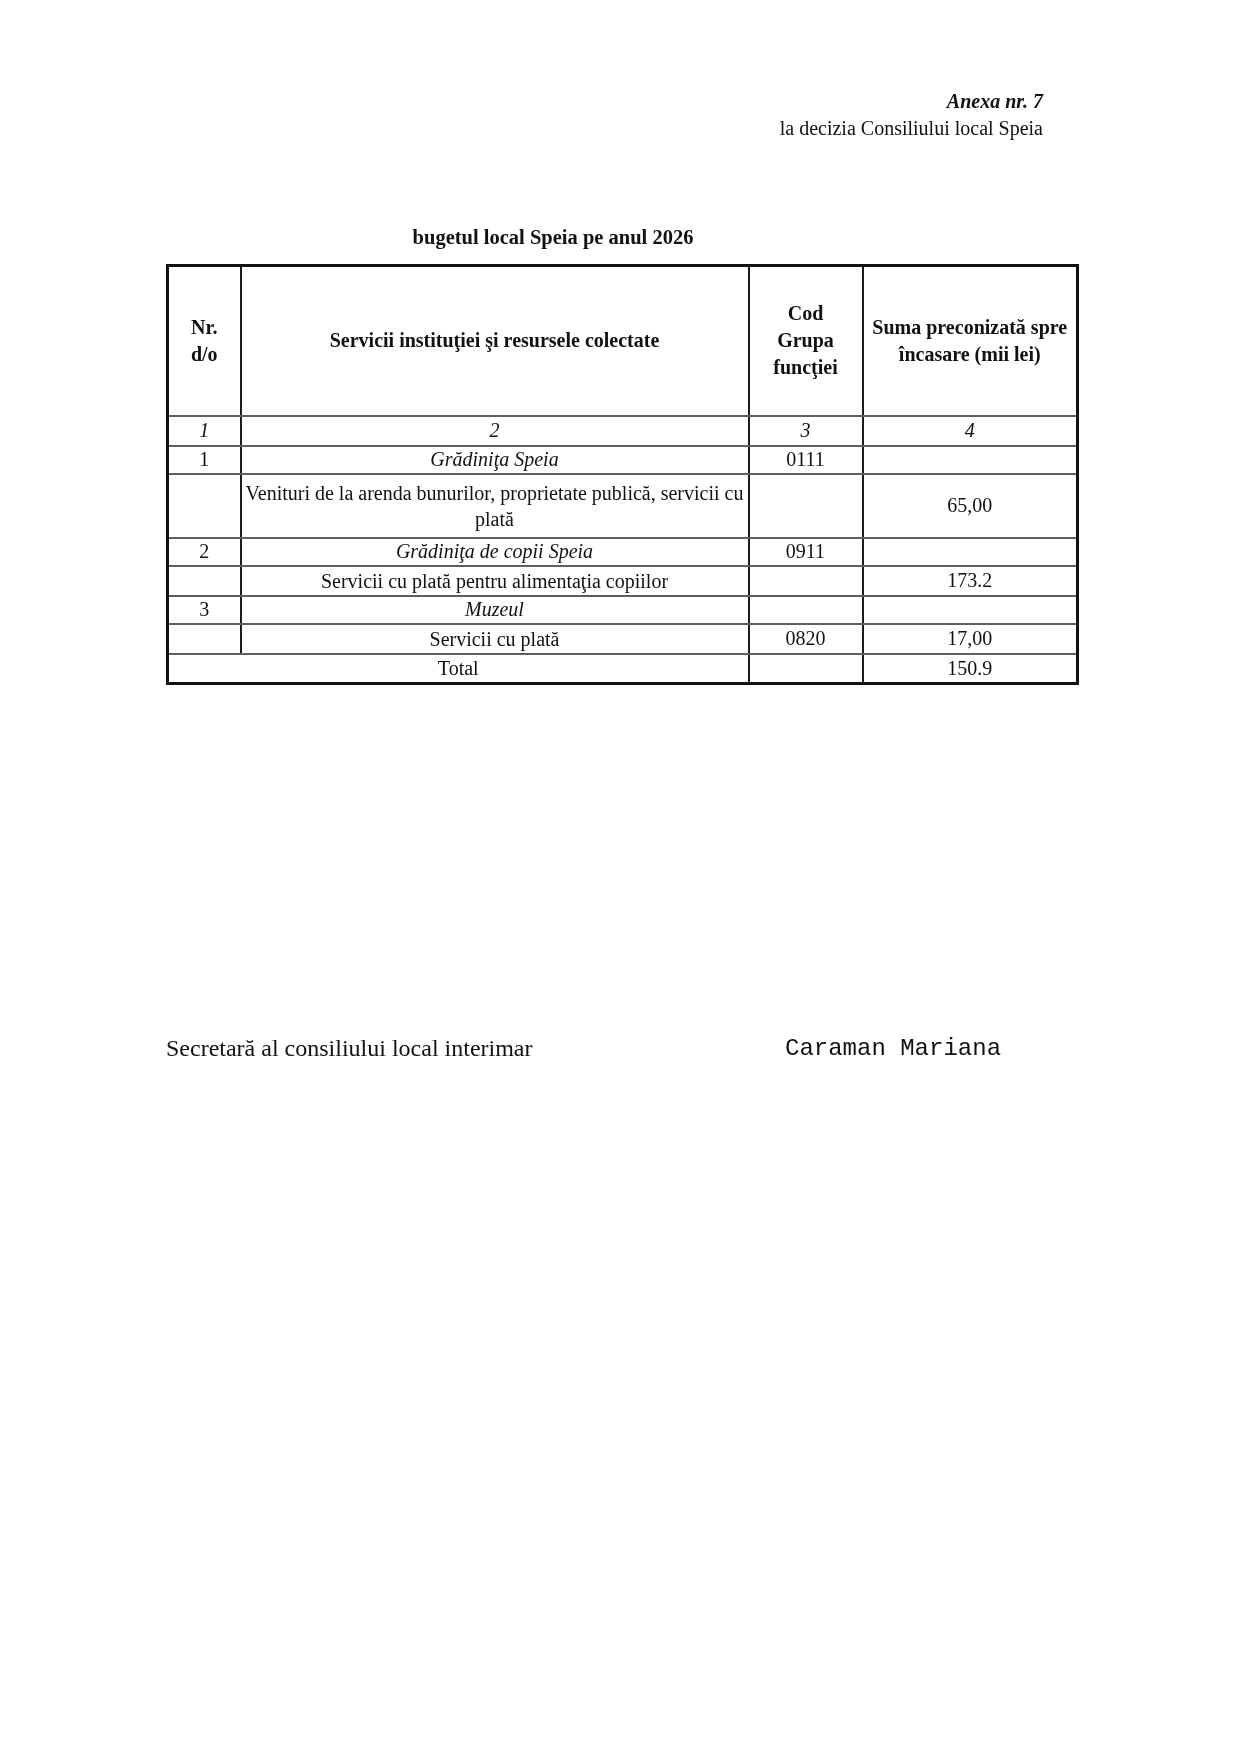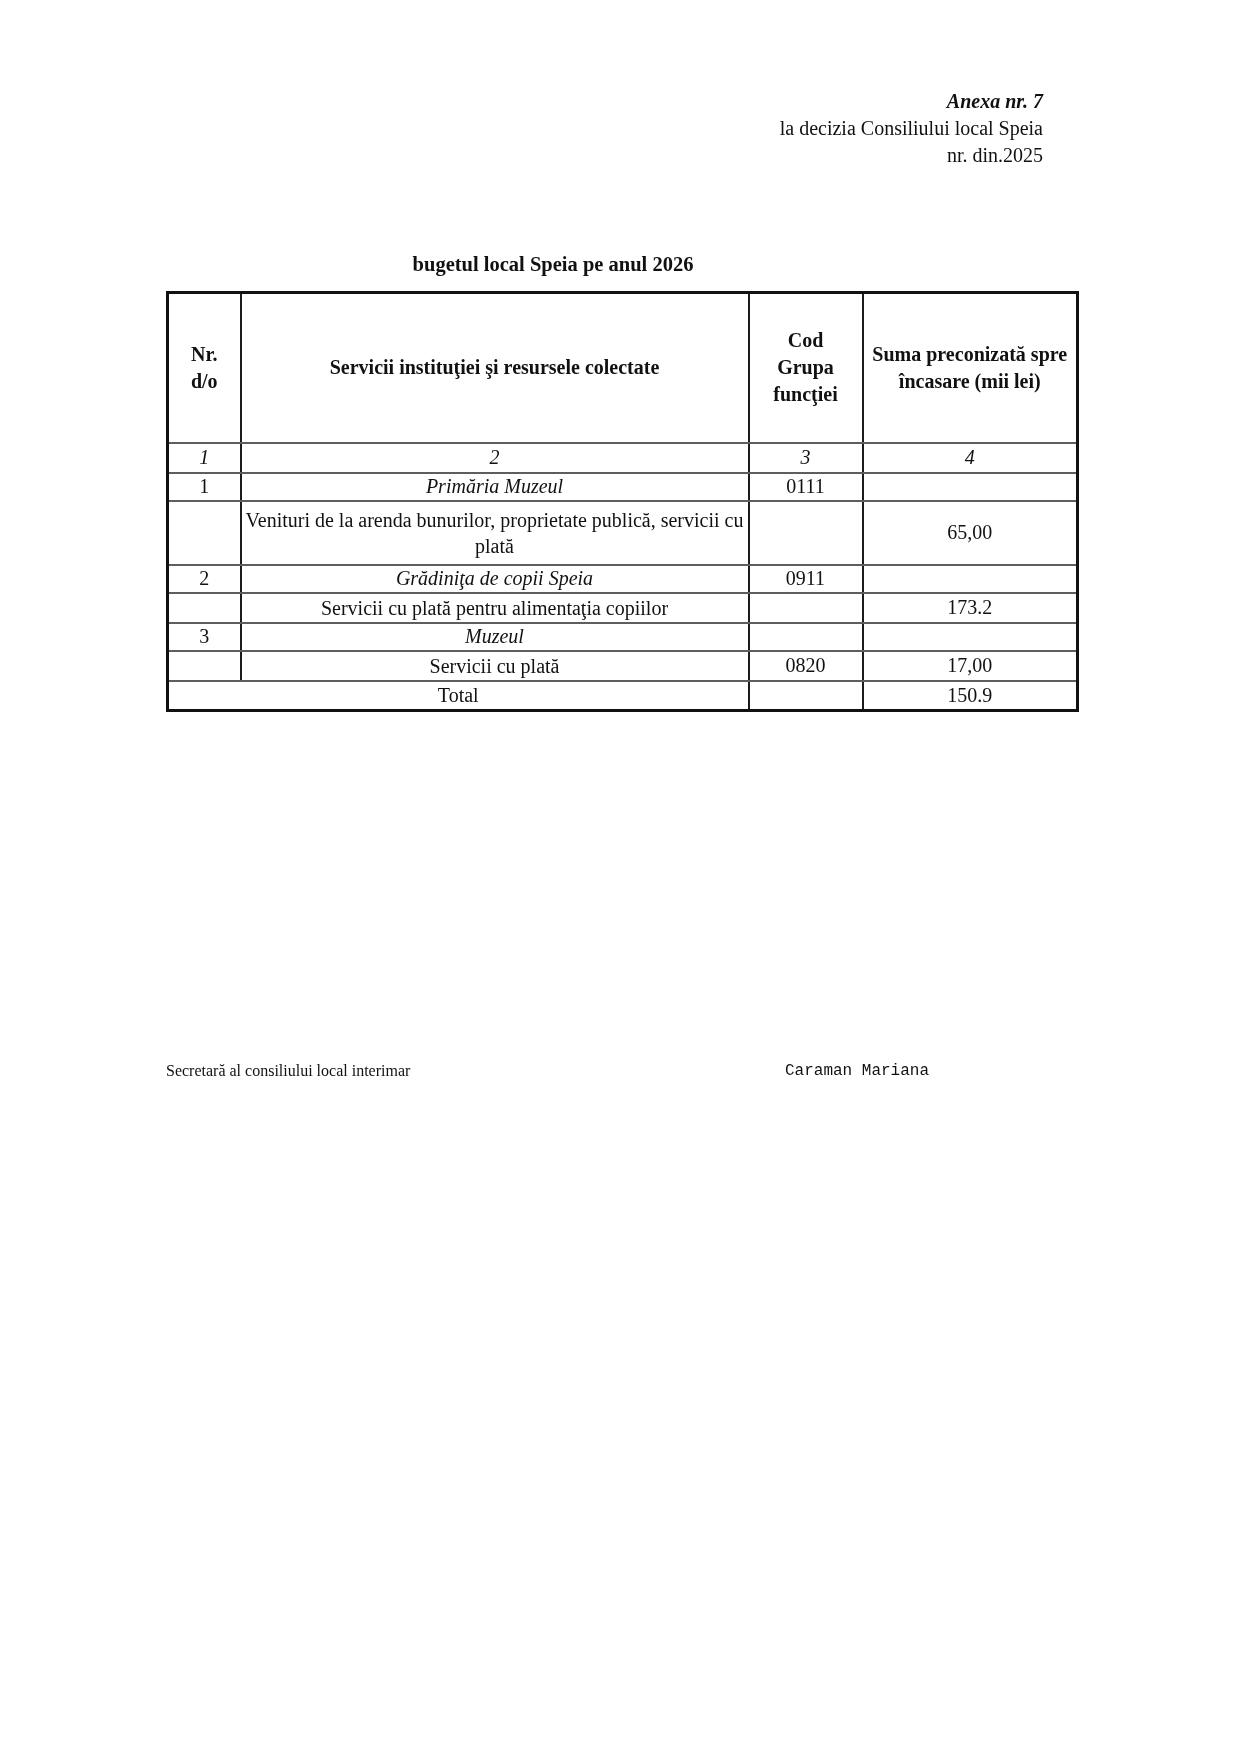--- a/index.html
+++ b/index.html
@@ -96,34 +96,33 @@
     padding-left: 7px;
     line-height: 26px;
   }
   td.total-label, td.total-value { font-weight: bold; }
 
   
   .signature-line {
     position: relative;
     margin-top: 350px;
     height: 28px;
-    font-size: 16px;
+    font-size: 24px;
   }
   .signature-role { position: absolute; left: 166px; top: 0; }
   .signature-name { position: absolute; left: 785px; top: 0; font-family: Liberation Mono, monospace; }
 </style>
 </head>
 <body>
 
 <div class="page">
 
   <div class="annex-block">
     <div class="annex-number">Anexa nr. 7</div>
     <div class="annex-decision">la decizia Consiliului local Speia</div>
-    <div class="annex-date">nr. din.2025</div>
   </div>
 
   <div class="doc-title">
     <div>bugetul local Speia pe anul 2026</div>
   </div>
 
   <table class="revenue-table">
     <colgroup>
       <col class="c1">
         <col class="c2">
@@ -143,21 +142,21 @@
 
       <tr class="numbering-row">
         <td>1</td>
         <td>2</td>
         <td>3</td>
         <td>4</td>
       </tr>
 
       <tr class="body-row">
         <td class="nr-cell">1</td>
-        <td class="institution-name">Primăria Muzeul</td>
+        <td class="institution-name">Grădiniţa Speia</td>
         <td>0111</td>
         <td></td>
       </tr>
 
       <tr class="tall-row">
         <td class="nr-cell"></td>
         <td class="resource-name">Venituri de la arenda bunurilor, proprietate publică, servicii cu plată</td>
         <td></td>
         <td>65,00</td>
       </tr>

